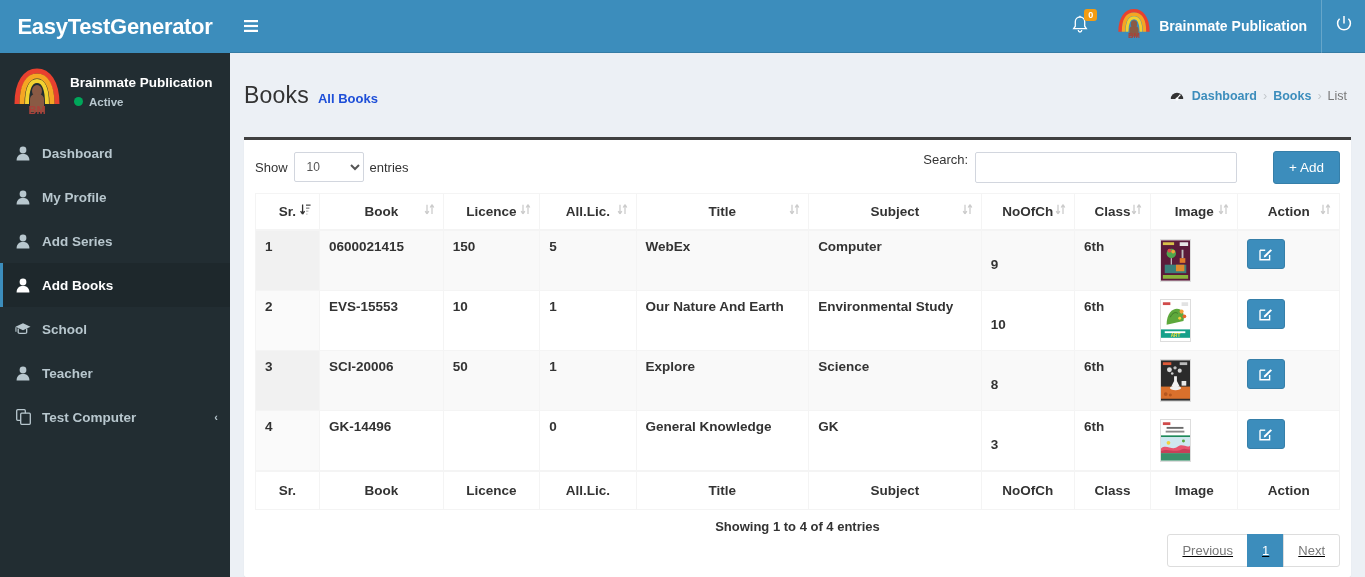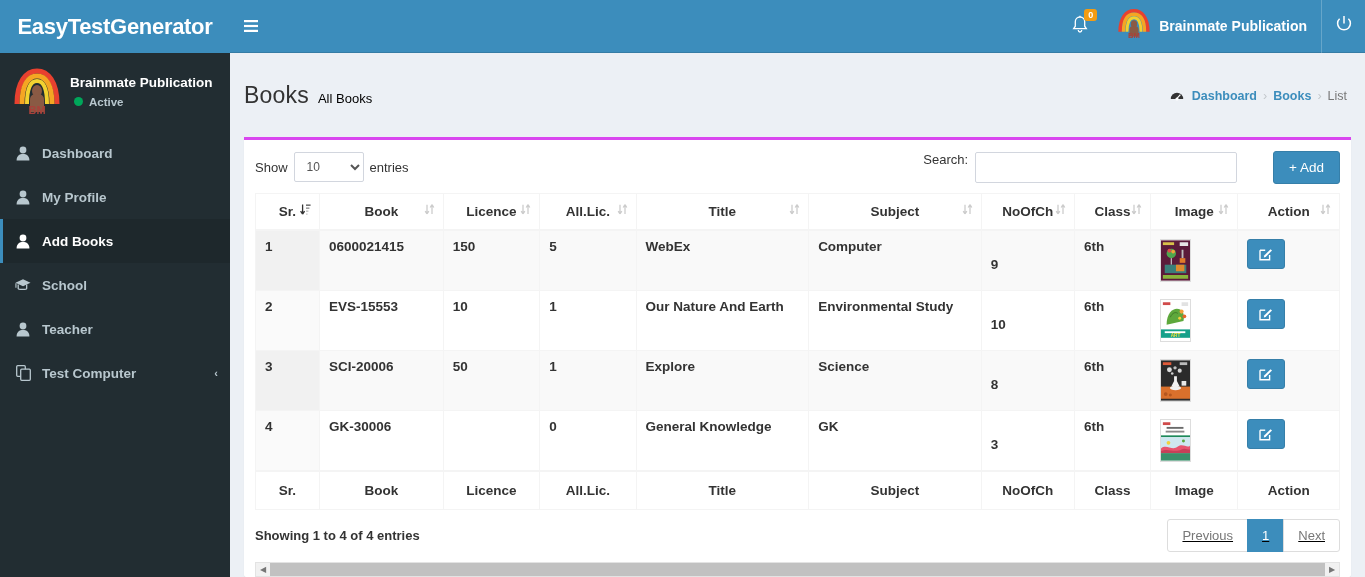--- a/index.html
+++ b/index.html
@@ -82,32 +82,32 @@
     width: 44px; height: 53px; display: flex; align-items: center; justify-content: center;
     border-left: 1px solid rgba(255,255,255,0.22); cursor: pointer;
   }
 
   
   .pagehead {
     padding: 14px 18px 8px 14px;
     display: flex; align-items: baseline;
   }
   .pagetitle { font-size: 23px; color: #333; font-weight: normal; letter-spacing: 0.2px; }
-  .pagesub { font-size: 13px; color: #000000; margin-left: 9px; }
+  .pagesub { font-size: 13px; color: #1d4ed8; margin-left: 9px; font-weight: bold; }
   .breadcrumb { margin-left: auto; display: flex; align-items: center; gap: 6px; font-size: 12.5px; font-weight: bold; align-self: center; }
   .breadcrumb a { color: #3c8dbc; text-decoration: none; cursor: pointer; }
   .breadcrumb .sep { color: #c2c7cb; font-weight: normal; }
   .breadcrumb .cur { color: #777; font-weight: normal; }
   .bc-ico { color: #444; margin-right: 2px; display: inline-flex; }
 
   
   .box {
     margin: 4px 14px 0 14px;
     background: #fff;
-    border-top: 3px solid #d946ef;
+    border-top: 3px solid #404040;
     border-radius: 0 0 2px 2px;
     box-shadow: 0 1px 1px rgba(0,0,0,0.08);
     flex: 1;
     display: flex; flex-direction: column;
     overflow: hidden;
   }
   .box-body { padding: 9px 11px 0 11px; display:flex; flex-direction: column; flex: 1; }
 
   .tabletop { display: flex; align-items: center; padding: 2px 0 9px 0; }
   .lengthbox { display: flex; align-items: center; gap: 6px; font-size: 13px; color: #333; }
@@ -178,21 +178,21 @@
   .cover { width: 31px; height: 43px; border: 1px solid #ddd; display: block; }
   .editbtn {
     width: 38px; height: 30px;
     background: #3c8dbc; border: 1px solid #367fa9;
     border-radius: 3px; color: #fff;
     display: inline-flex; align-items: center; justify-content: center;
     cursor: pointer;
   }
 
   
-  .tablebottom { display: flex; align-items: center; padding: 9px 0 6px 0; }
+  .tablebottom { display: flex; align-items: center; padding: 9px 0 6px 0; flex-direction: column; }
   .dtinfo { font-size: 13px; color: #333; font-weight: bold; }
   .pager { margin-left: auto; display: flex; text-decoration: underline; }
   .pager button {
     border: 1px solid #ddd; background: #fff;
     color: #777; font-size: 13px;
     padding: 8px 14px; cursor: pointer;
     margin-left: -1px;
     font-family: "Liberation Sans", sans-serif;
   }
   .pager button:first-child { border-radius: 3px 0 0 3px; margin-left: 0; }
@@ -251,20 +251,29 @@
         <span class="label">Dashboard</span>
       </li>
       <li>
         <span class="ic">
           <svg width="14" height="15" viewBox="0 0 14 15">
               <circle cx="7" cy="4" r="3.4" fill="#b8c7ce"></circle>
               <path d="M0.6 14.5 C0.6 9.8 3.4 8 7 8 C10.6 8 13.4 9.8 13.4 14.5 Z" fill="#b8c7ce"></path>
             </svg>
         </span>
         <span class="label">My Profile</span>
+      </li>
+      <li>
+        <span class="ic">
+          <svg width="14" height="15" viewBox="0 0 14 15">
+              <circle cx="7" cy="4" r="3.4" fill="#b8c7ce"></circle>
+              <path d="M0.6 14.5 C0.6 9.8 3.4 8 7 8 C10.6 8 13.4 9.8 13.4 14.5 Z" fill="#b8c7ce"></path>
+            </svg>
+        </span>
+        <span class="label">Add Series</span>
       </li>
       <li class="active">
         <span class="ic">
           <svg width="14" height="15" viewBox="0 0 14 15">
               <circle cx="7" cy="4" r="3.4" fill="#ffffff"></circle>
               <path d="M0.6 14.5 C0.6 9.8 3.4 8 7 8 C10.6 8 13.4 9.8 13.4 14.5 Z" fill="#ffffff"></path>
             </svg>
         </span>
         <span class="label">Add Books</span>
       </li>
@@ -603,21 +612,21 @@
                         <path d="M1 3.2 L1 12.8 L10.6 12.8 L10.6 8" fill="none" stroke="#fff" stroke-width="1.4"></path>
                         <path d="M1 3.2 L6.2 3.2" stroke="#fff" stroke-width="1.4"></path>
                         <path d="M5.2 8.6 L11.6 2.2 L13 3.6 L6.6 10 L4.8 10.4 Z" fill="#fff"></path>
                       </svg>
                   </span>
                 </td>
               </tr>
 
               <tr class="even">
                 <td class="sortcol">4</td>
-                <td>GK-30006</td>
+                <td>GK-14496</td>
                 <td></td>
                 <td>0</td>
                 <td>General Knowledge</td>
                 <td>GK</td>
                 <td class="num">3</td>
                 <td>6th</td>
                 <td>
                   <svg class="cover" viewBox="0 0 31 43">
                     <rect width="31" height="43" fill="#ffffff"></rect>
                     <rect x="2" y="2" width="8" height="3" fill="#d04b4b"></rect>

